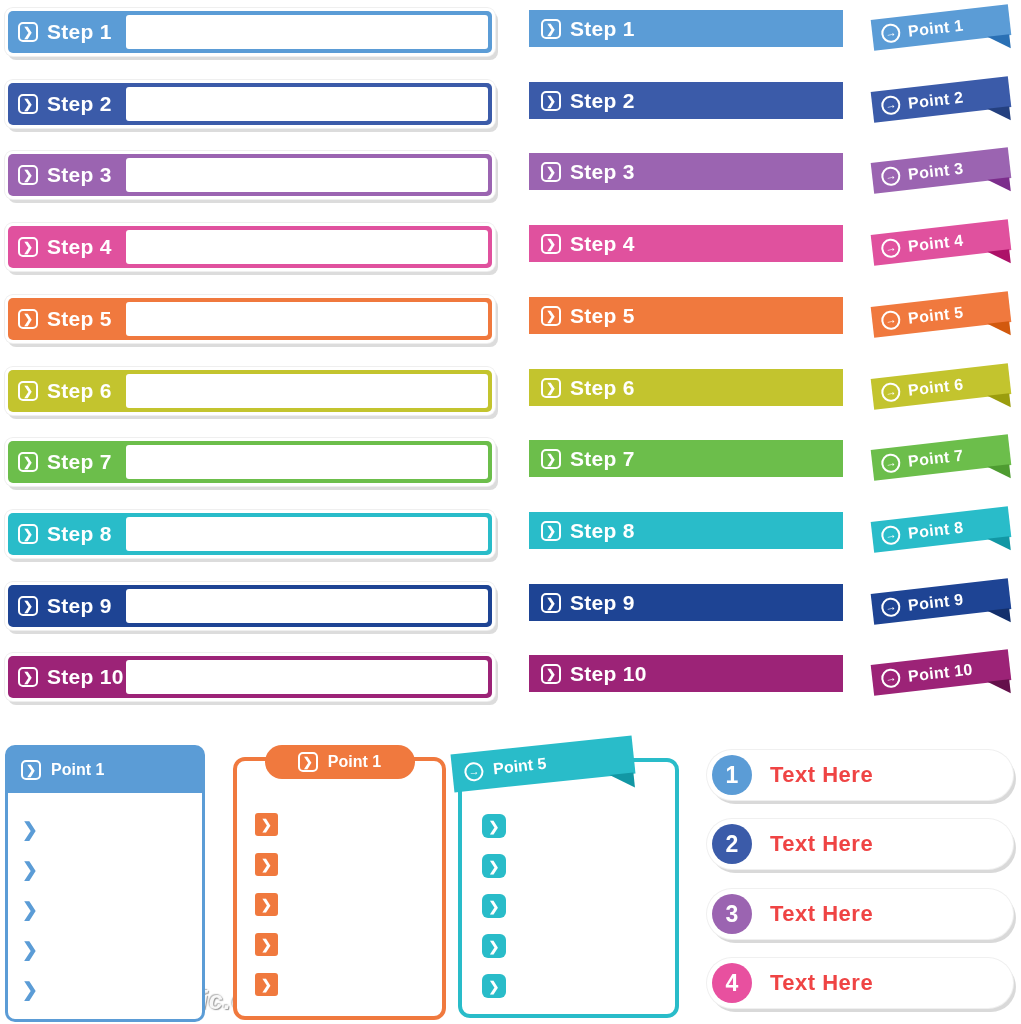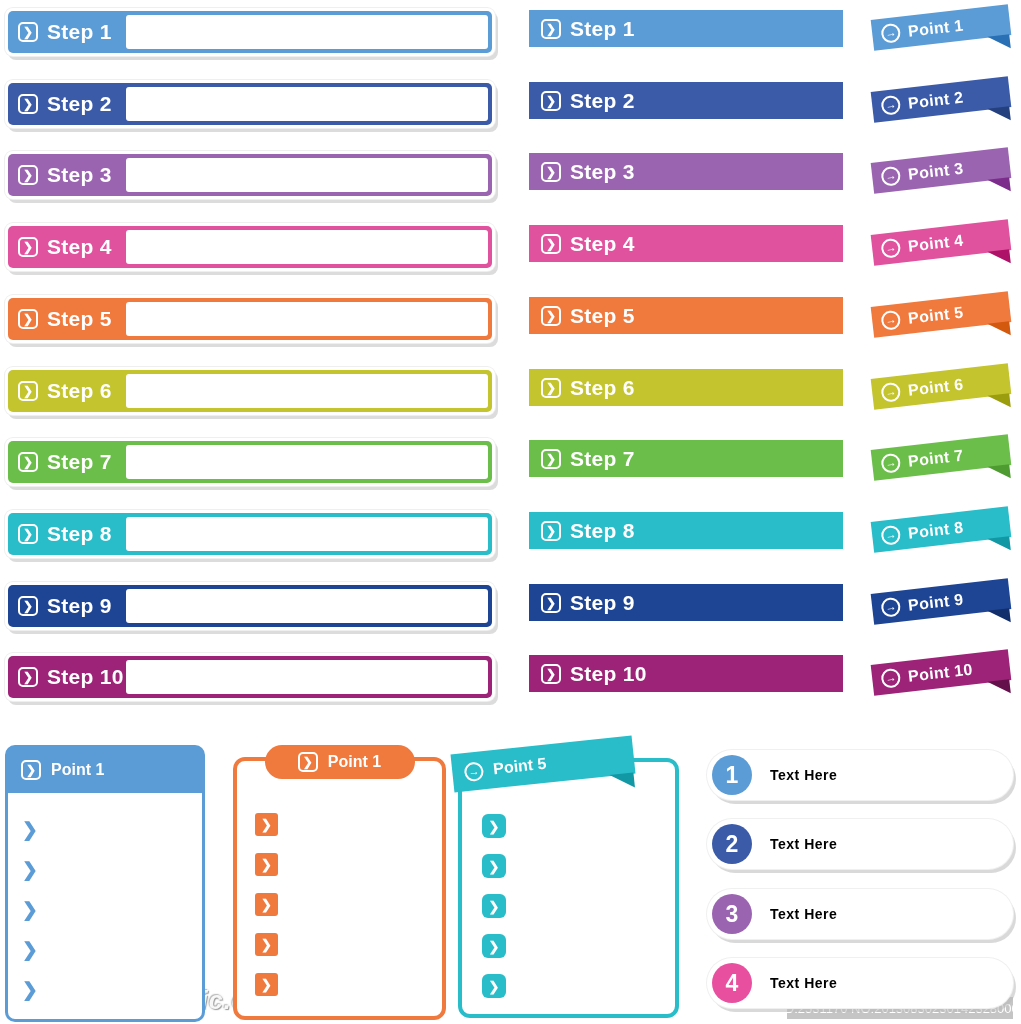--- a/index.html
+++ b/index.html
@@ -54,38 +54,37 @@
   .pbox-ribbon::after{content:"";position:absolute;right:2px;bottom:-14px;width:0;height:0;
        border-top:15px solid var(--cd);border-left:24px solid transparent}
   .pbox-teal .pbox-body{padding:52px 0 0 20px;gap:16px}
   .pbox-teal .bullet-square{border-radius:6px;width:24px;height:24px}
 
   
   .pill{position:absolute;left:707px;width:306px;height:50px;background:#fff;border-radius:25px;
        box-shadow:0 0 0 1px #f0f0f0,3px 4px 0 rgba(186,186,186,.55);display:flex;align-items:center}
   .pill-num{width:40px;height:40px;border-radius:50%;margin-left:5px;color:#fff;font-size:23px;
        font-weight:bold;display:inline-flex;align-items:center;justify-content:center;flex:0 0 auto}
-  .pill-label{color:#000000;font-size:14px;font-weight:bold;margin-left:18px;letter-spacing:.5px;white-space:nowrap}
+  .pill-label{color:#ef4444;font-size:22px;font-weight:bold;margin-left:18px;letter-spacing:.5px;white-space:nowrap}
 
   
   .watermark{position:absolute;left:6px;top:984px;font-size:25px;font-weight:bold;font-style:italic;
        color:rgba(255,255,255,.92);letter-spacing:1px;white-space:nowrap;
        text-shadow:1px 1px 1px rgba(140,140,140,.85),-1px -1px 1px rgba(140,140,140,.55),0 0 2px rgba(120,120,120,.5)}
   .idbar{position:absolute;left:787px;top:997px;width:226px;height:22px;background:rgba(150,150,150,.55);
        color:#fff;font-size:13px;display:flex;align-items:center;justify-content:center;white-space:nowrap}
 </style>
 </head>
 <body>
 
 <div id="canvas">
   <div class="watermark">
     <span>昵享网</span>
     <span>www.nipic.cn</span>
   </div>
-  <div class="idbar">ID:2531170 NO:20130830230142328000</div>
 <div class="card" style="top: 8px; --c: #5B9CD6;">
       <div class="card-fill">
         <span class="sq-icon">❯</span>
         <span class="step-label">Step 1</span>
         <div class="card-body"></div>
       </div>
     </div>
     <div class="bar" style="top: 10px; --c: #5B9CD6;">
       <span class="sq-icon">❯</span>
       <span class="step-label">Step 1</span>

